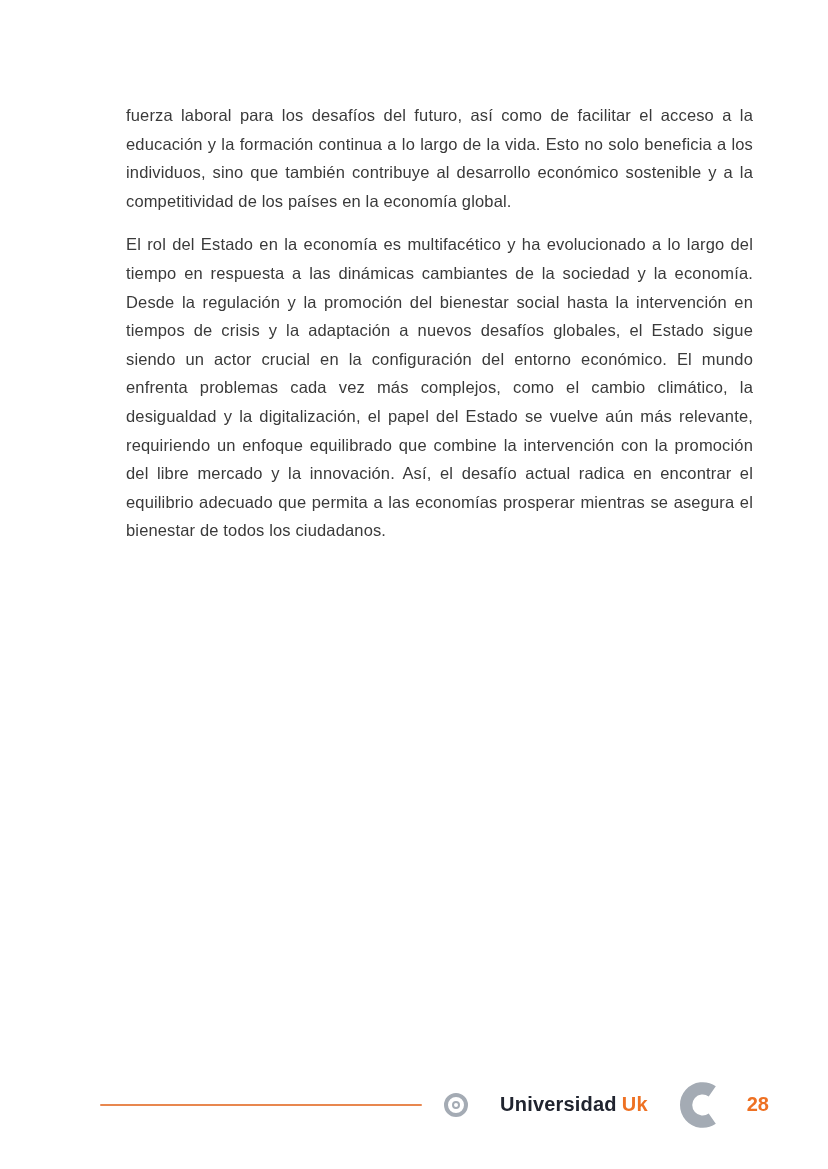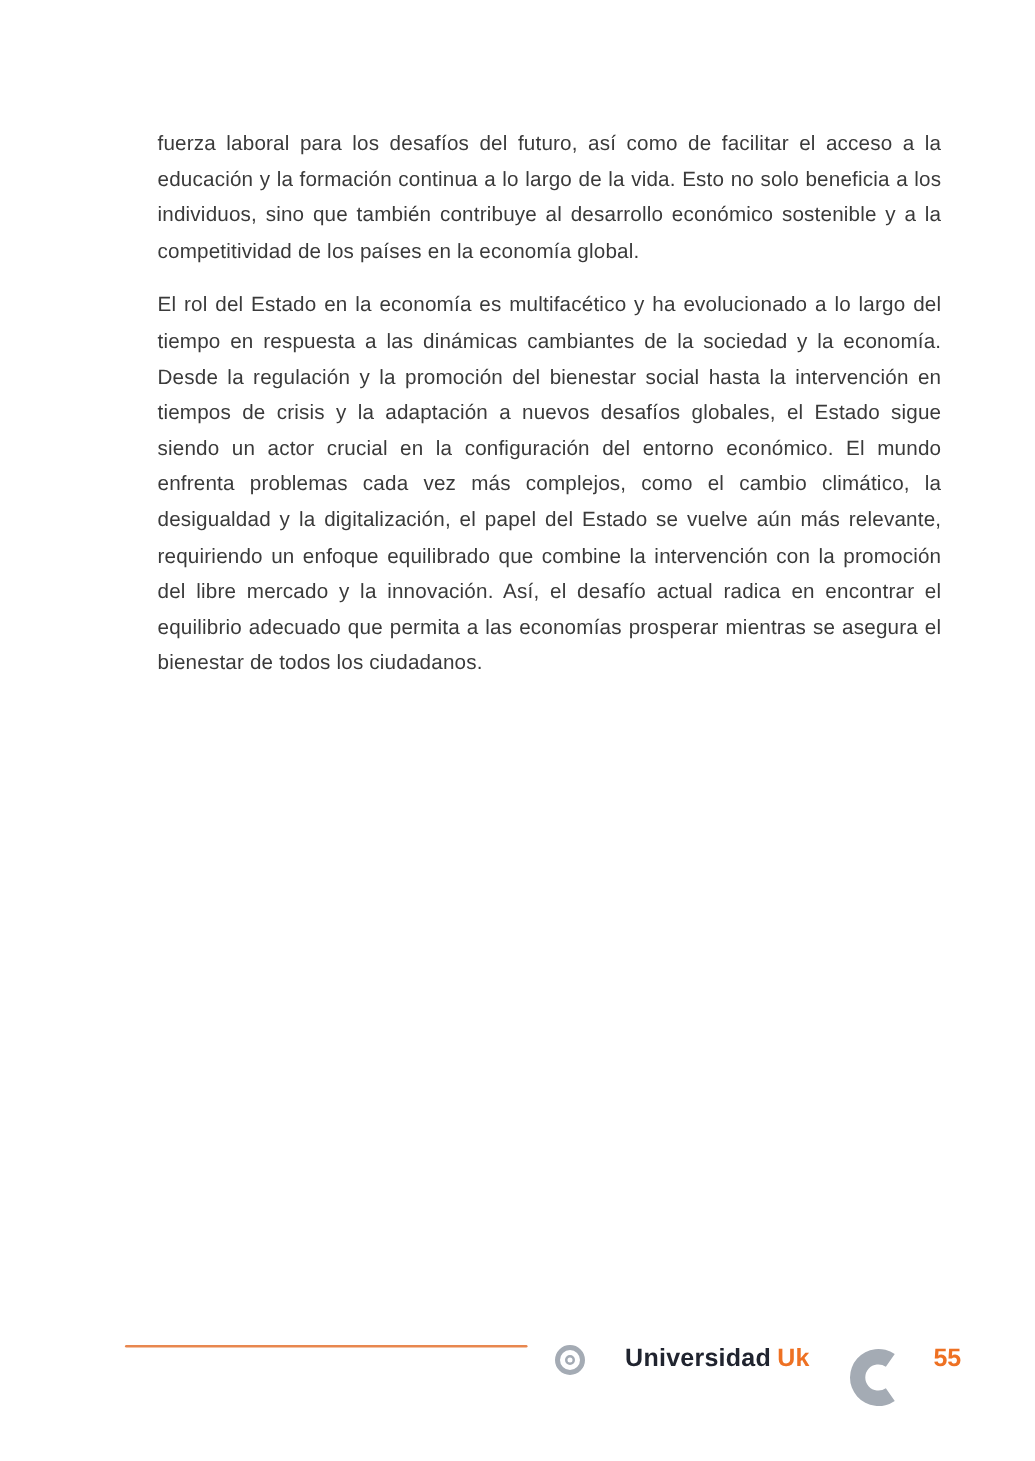--- a/index.html
+++ b/index.html
@@ -30,20 +30,21 @@
     color: #3a3a3a;
     text-align: justify;
   }
   .footer {
     position: absolute;
     left: 100px;
     right: 59px;
     top: 1076px;
     height: 57px;
     display: flex;
+    align-items: center;
     gap: 16px;
   }
   .footer-rule {
     flex: 1;
     height: 2px;
     background: #e8874f;
     border-radius: 1px;
   }
   .target {
     width: 24px;
@@ -111,17 +112,17 @@
     </div>
 
     <div class="brand">
       <span class="brand-name">Universidad</span><span class="brand-suffix">Uk</span>
     </div>
 
     <svg class="crescent" width="38" height="52" viewBox="2 0 40 52" xmlns="http://www.w3.org/2000/svg">
       <path d="M41.8 6.3 A24 24 0 1 0 41.8 45.7 L34.3 35 A11 11 0 1 1 34.3 17 Z" fill="#a4abb4"></path>
     </svg>
 
-    <span class="page-number">55</span>
+    <span class="page-number">28</span>
 
   </footer>
 
 </div>
 
 </body></html>

